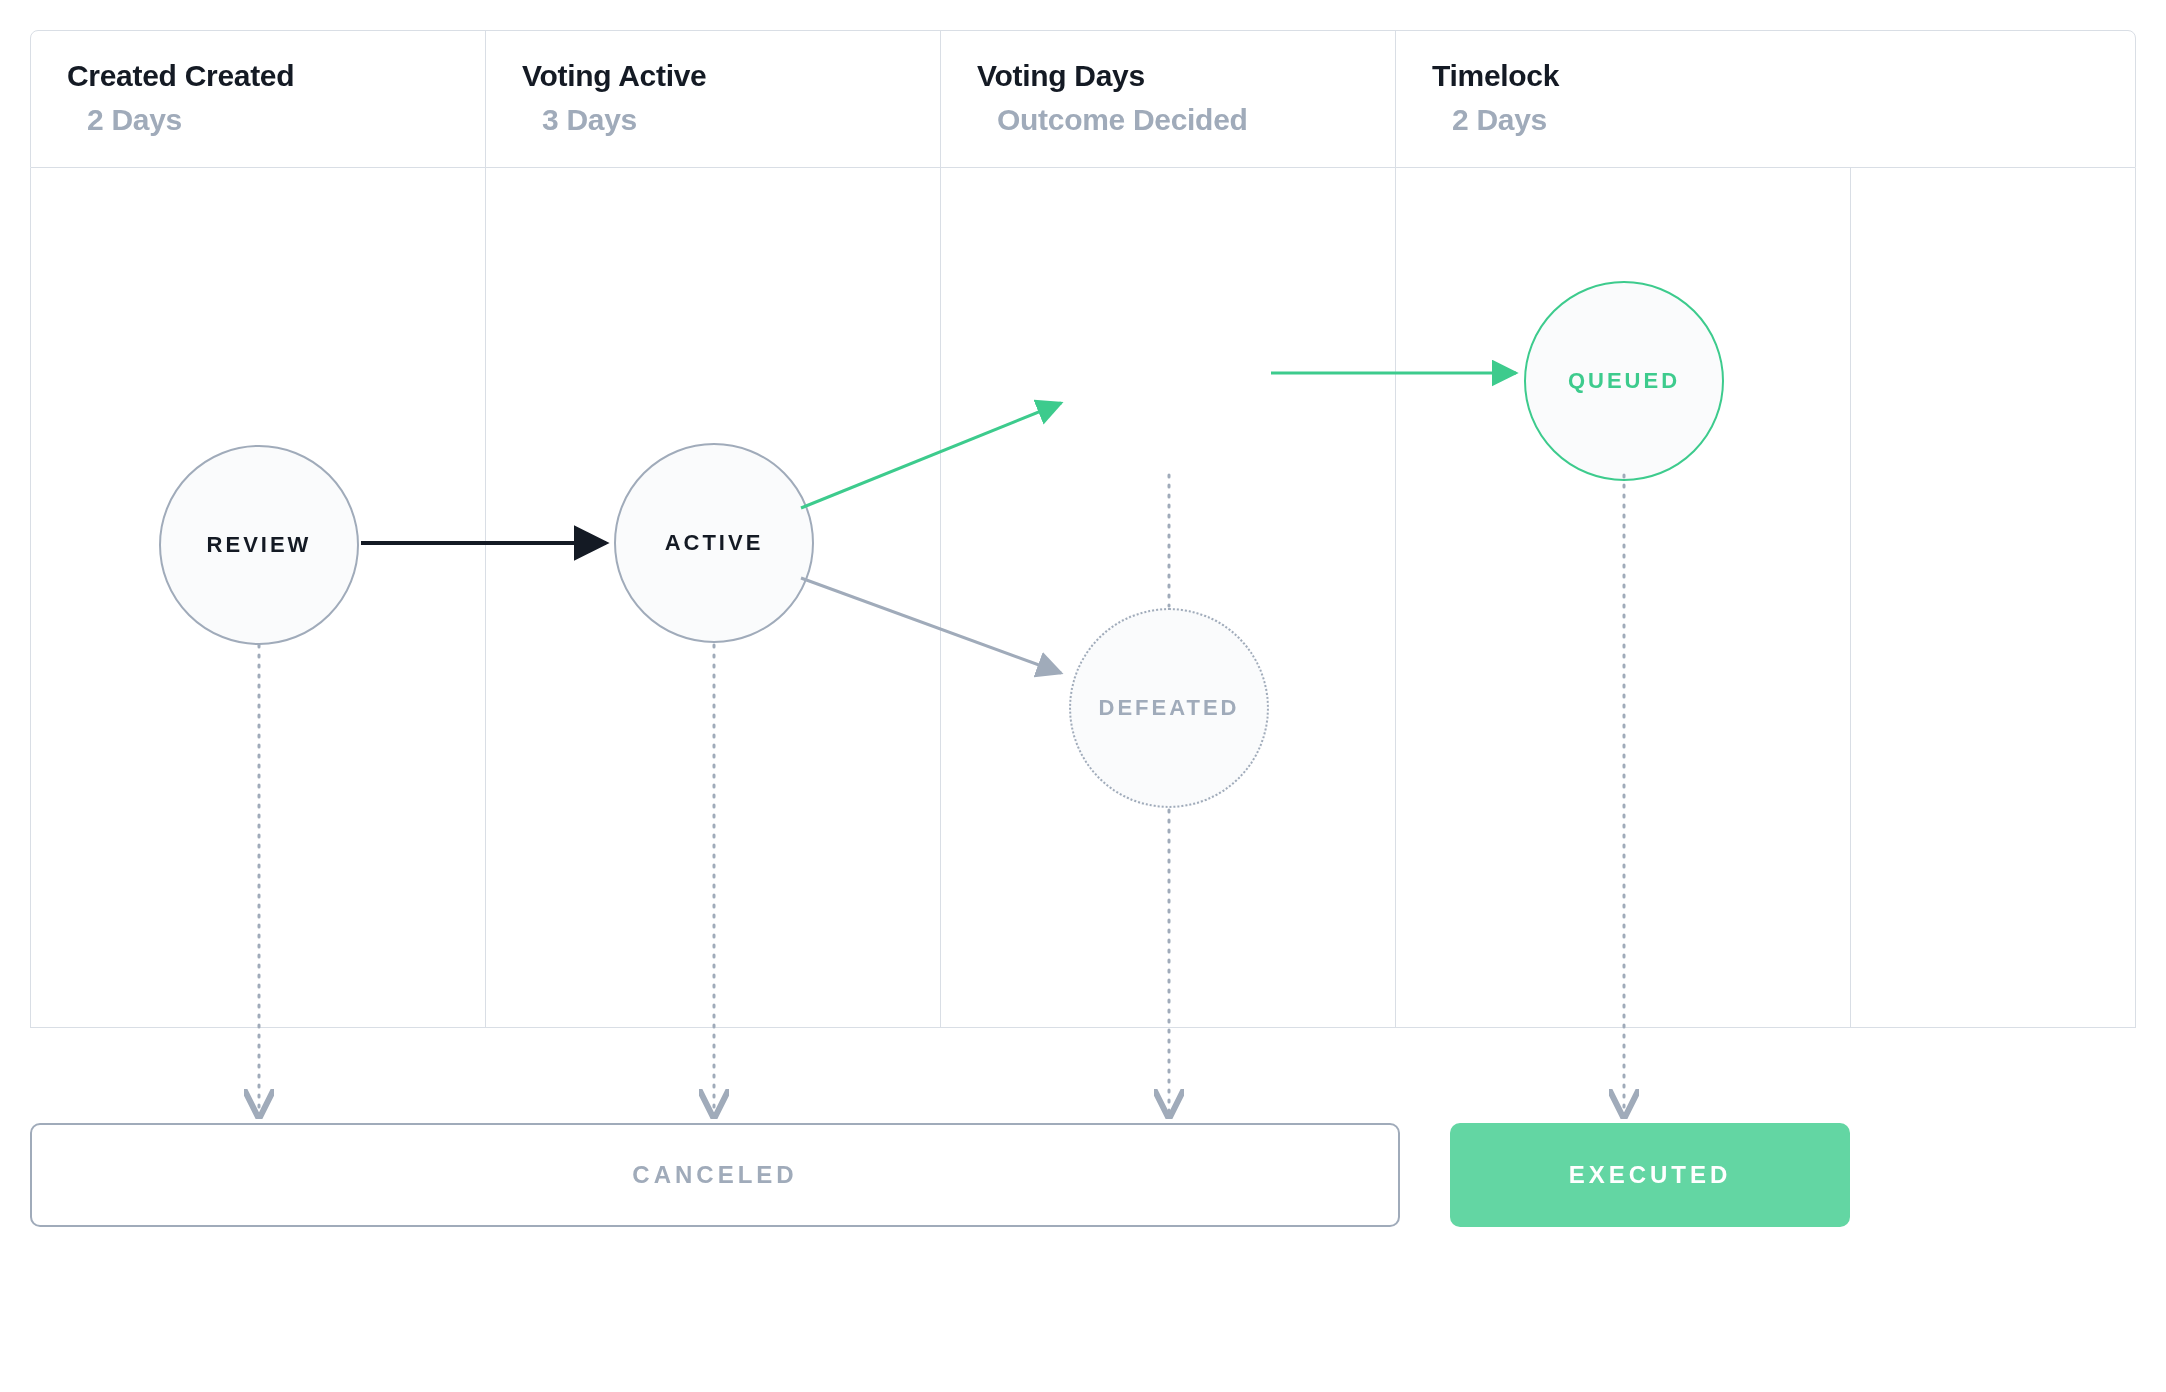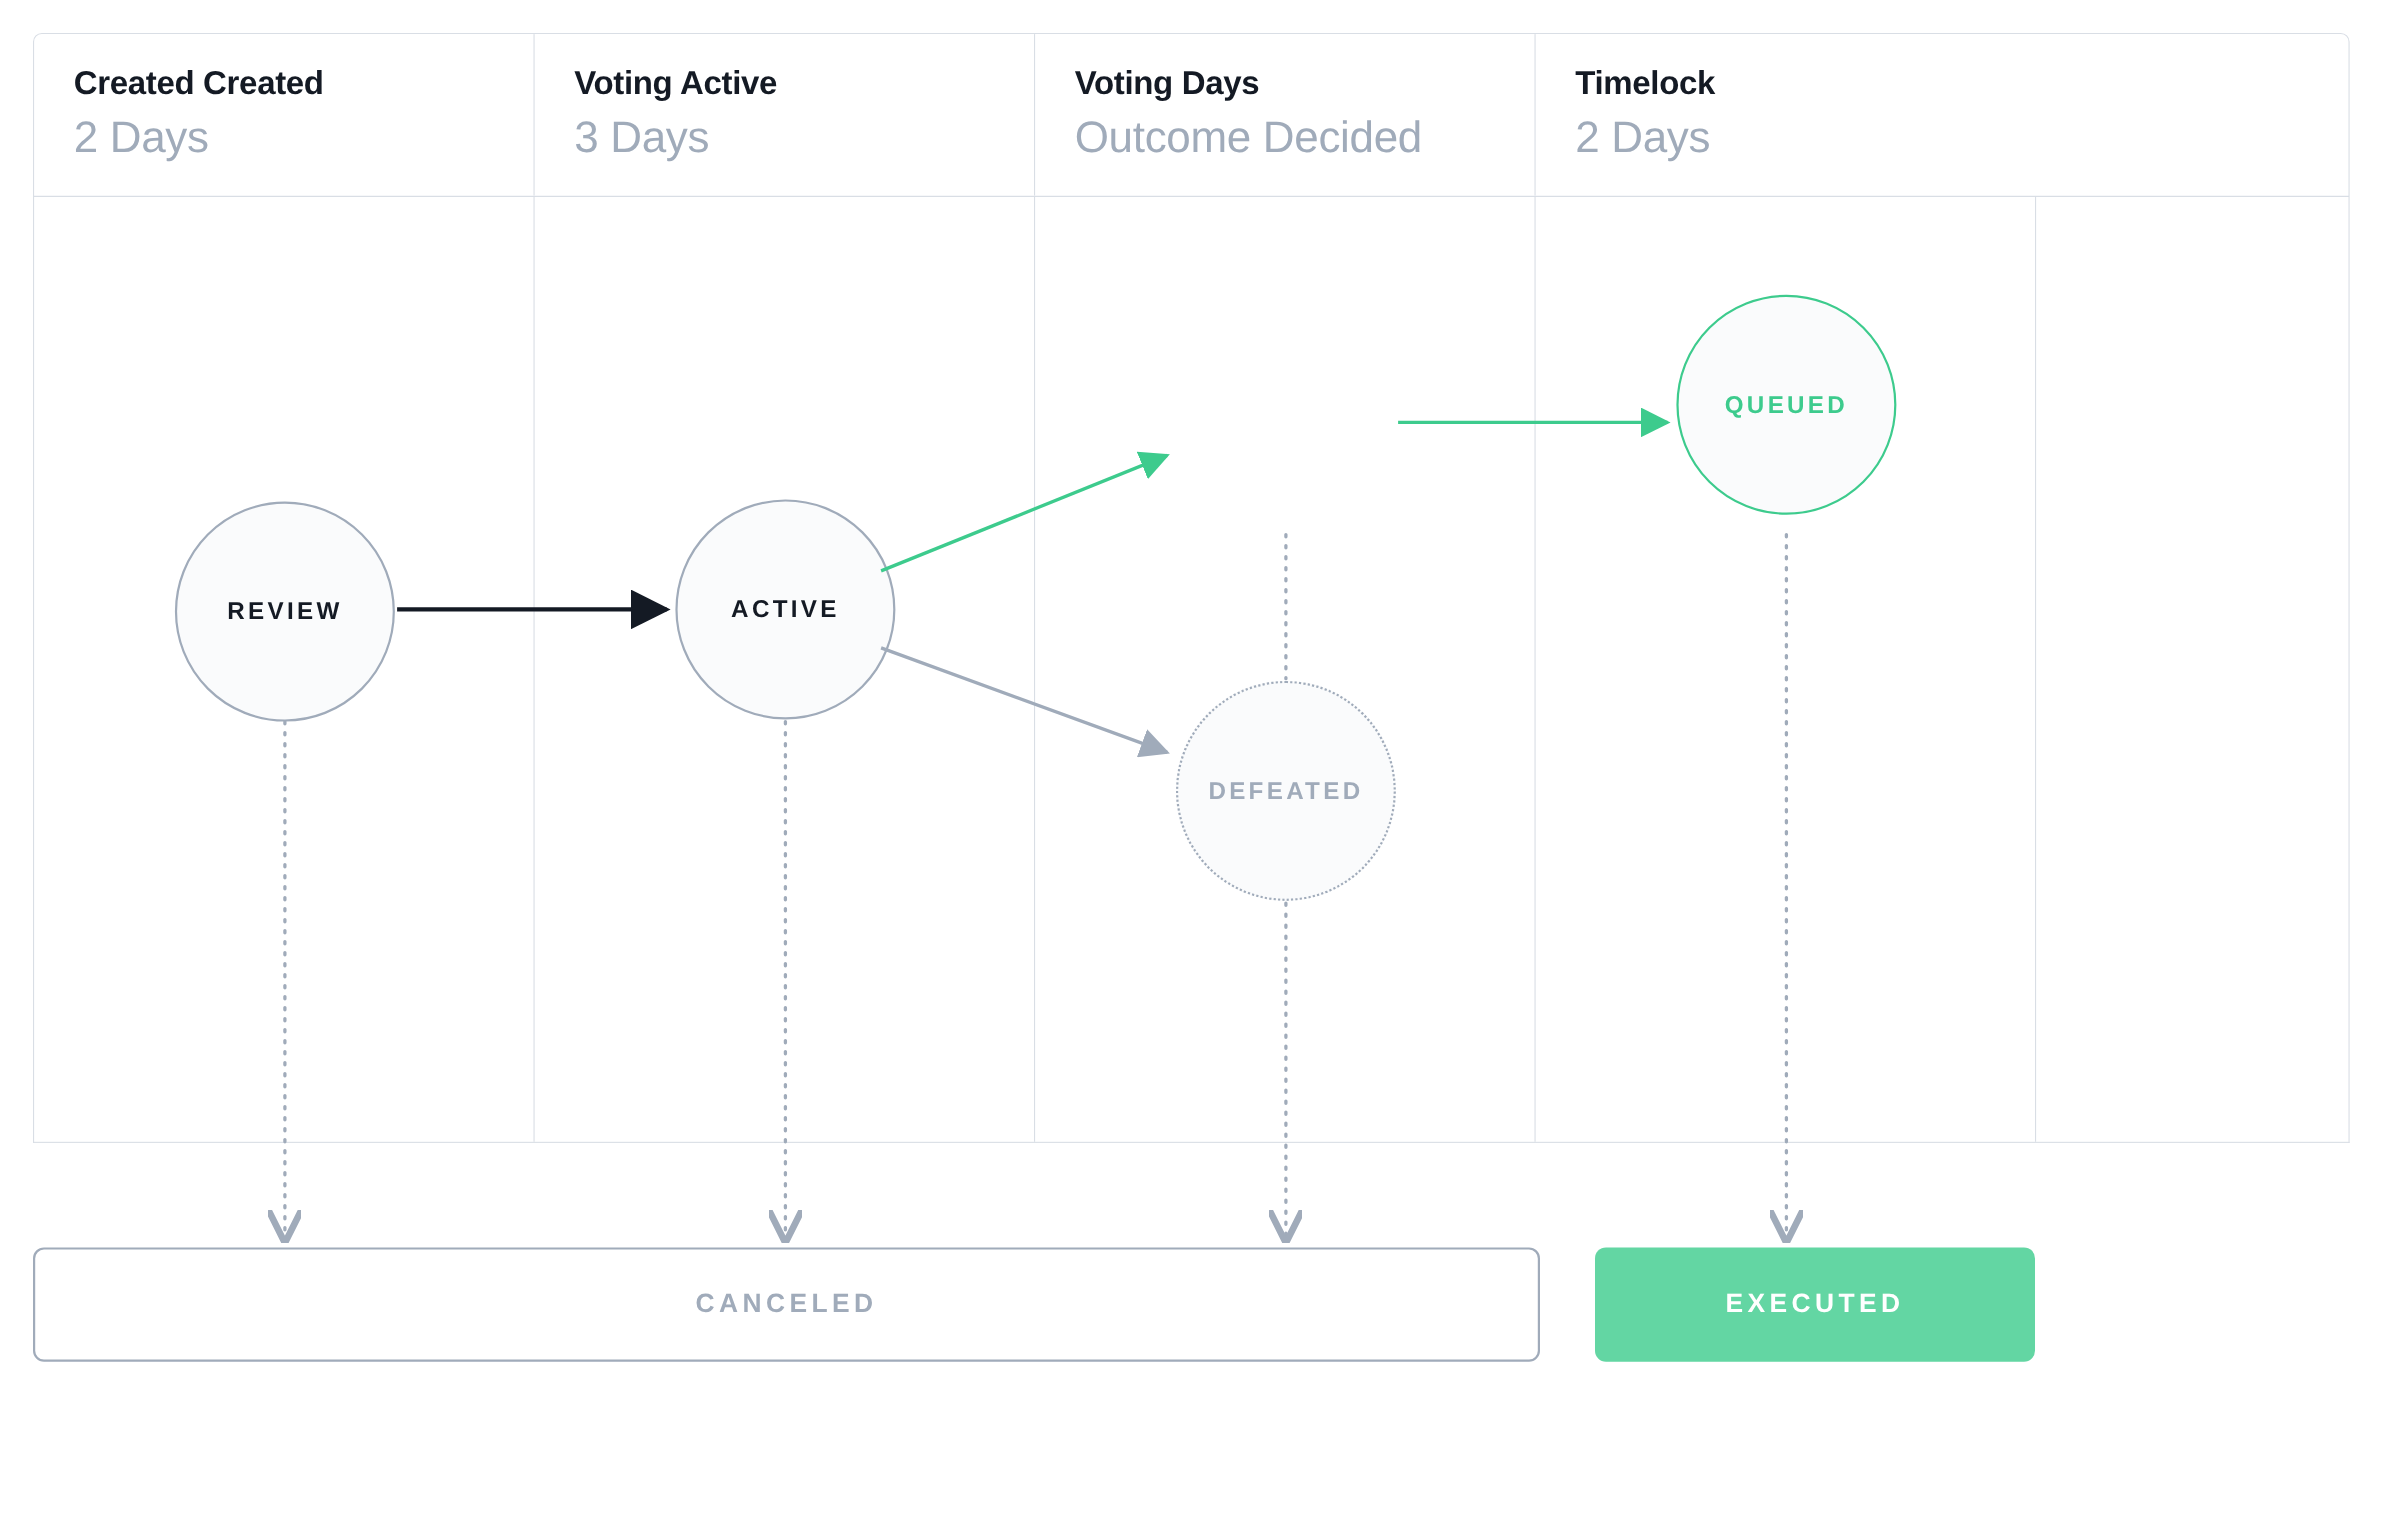--- a/index.html
+++ b/index.html
@@ -38,24 +38,25 @@
     border-right:1px solid var(--grey-border);
   }
   .col-head:last-child{border-right:none;}
   .col-head .title{
     font-size:30px;
     font-weight:700;
     letter-spacing:-0.3px;
   }
   .col-head .sub{
     margin-top:10px;
-    font-size:40px;
-    font-weight:400;
+    font-size:30px;
+    font-weight:700;
     color:var(--grey-muted);
     letter-spacing:-0.3px;
+    margin-left:20px;
   }
   
   .body{
     display:grid;
     grid-template-columns:455px 455px 455px 455px;
     border-left:1px solid var(--grey-border);
     border-right:1px solid var(--grey-border);
     border-bottom:1px solid var(--grey-border);
     height:860px;
     position:relative;
@@ -153,21 +154,21 @@
       <div class="state solid-grey" style="left:128px;top:275px;">
         <span>ACTIVE</span>
       </div>
     </div>
     <div class="body-col">
       <div class="state dotted-grey" style="left:128px;top:440px;">
         <span>DEFEATED</span>
       </div>
     </div>
     <div class="body-col">
-      <div class="state solid-green" style="left:128px;top:89px;">
+      <div class="state solid-green" style="left:128px;top:113px;">
         <span>QUEUED</span>
       </div>
     </div>
 
     <svg class="arrows" width="1820" height="970" style="left:0;top:0;">
       <defs>
         <marker id="arr-black" viewBox="0 0 10 10" refX="9" refY="5" markerWidth="9" markerHeight="9" orient="auto-start-reverse">
           <path d="M0,0 L10,5 L0,10 z" fill="#141A24"></path>
         </marker>
         <marker id="arr-green" viewBox="0 0 10 10" refX="9" refY="5" markerWidth="9" markerHeight="9" orient="auto-start-reverse">

